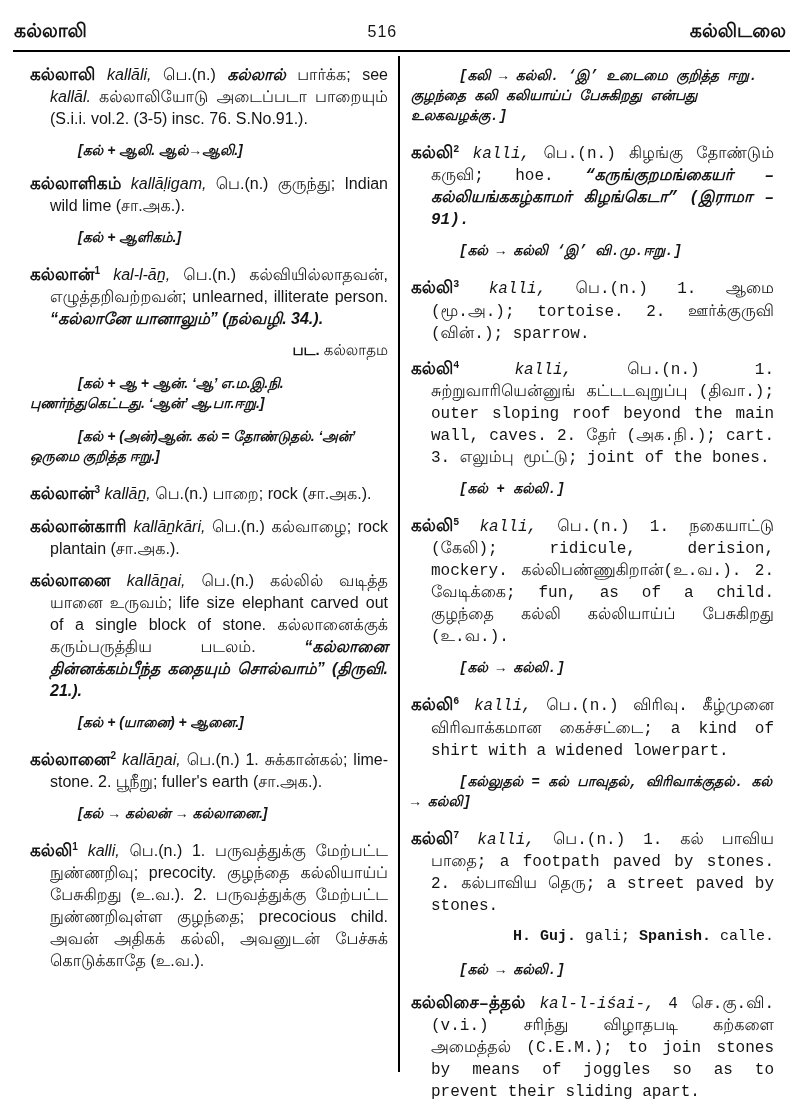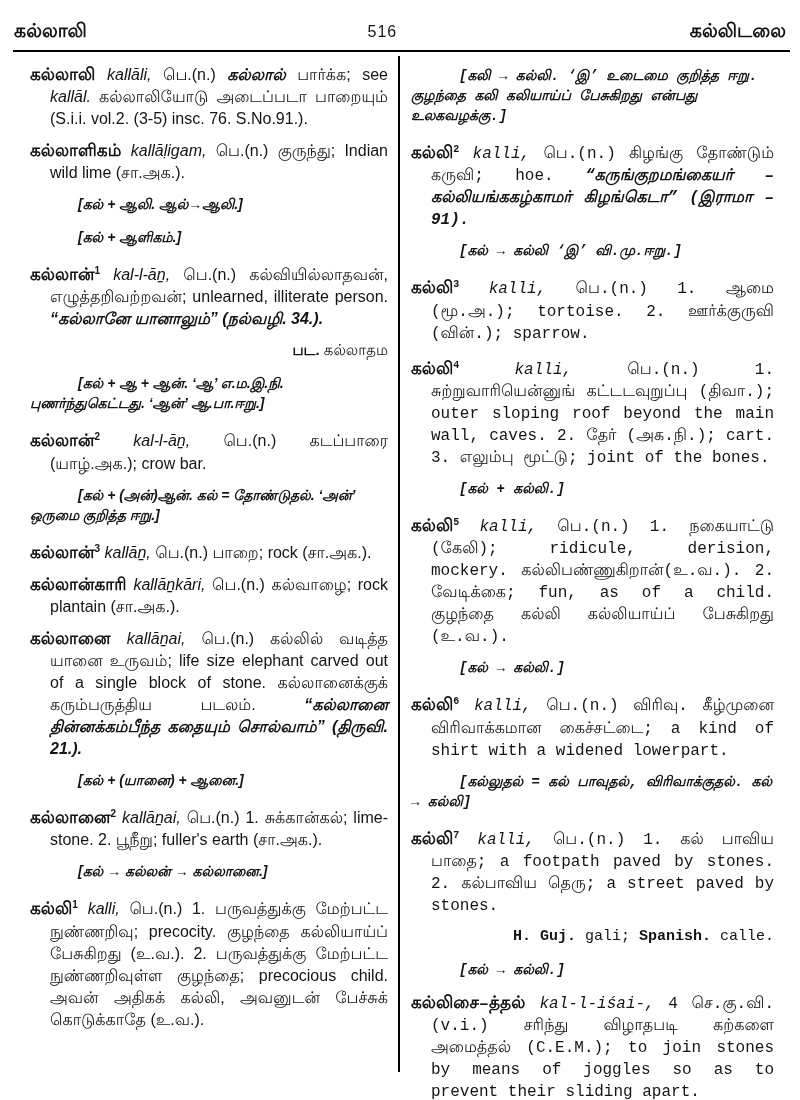--- a/index.html
+++ b/index.html
@@ -57,27 +57,26 @@
   <div class="hdr">
     <span class="word">கல்லாலி</span>
     <span class="pageno">516</span>
     <span class="word">கல்லிடலை</span>
   </div>
   <hr class="rule">
   <div class="cols">
     <div class="divider"></div>
     <div class="col left">
         <p class="par entry"><span class="run-hw">கல்லாலி </span><span class="run-tr">kallāli, </span><span class="run-n">பெ.(n.) </span><span class="run-bi">கல்லால் </span><span class="run-n">பார்க்க; see </span><span class="run-tr">kallāl. </span><span class="run-n">கல்லாலியோடு அடைப்படா பாறையும் (S.i.i. vol.2. (3-5) insc. 76. S.No.91.).</span></p>
+        <p class="par etym"><span class="run-bi">[கல் + ஆலி. ஆல்→ஆலி.]</span></p>
         <p class="par entry"><span class="run-hw">கல்லாளிகம் </span><span class="run-tr">kallāḷigam, </span><span class="run-n">பெ.(n.) குருந்து; Indian wild lime (சா.அக.).</span></p>
-        <p class="par etym"><span class="run-bi">[கல் + ஆலி. ஆல்→ஆலி.]</span></p>
         <p class="par etym"><span class="run-bi">[கல் + ஆளிகம்.]</span></p>
         <p class="par entry"><span class="run-hw">கல்லான்</span><sup class="run-sup">1</sup><span class="run-n"> </span><span class="run-tr">kal-l-āṉ, </span><span class="run-n">பெ.(n.) கல்வியில்லாதவன், எழுத்தறிவற்றவன்; unlearned, illiterate person. </span><span class="run-bi">“கல்லானே யானாலும்” (நல்வழி. 34.).</span></p>
         <p class="par note"><span class="run-b">பட. </span><span class="run-n">கல்லாதம</span></p>
         <p class="par etym"><span class="run-bi">[கல் + ஆ + ஆன். ‘ஆ’ எ.ம.இ.நி. புணர்ந்துகெட்டது. ‘ஆன்’ ஆ.பா.ஈறு.]</span></p>
-        <p class="par entry"><span class="run-hw">கல்லான்</span><sup class="run-sup">2</sup><span class="run-n"> </span><span class="run-tr">kal-l-āṉ, </span><span class="run-n">பெ.(n.) கடப்பாரை (யாழ்.அக.); crow bar.</span></p>
         <p class="par etym"><span class="run-bi">[கல் + (அன்)ஆன். கல் = தோண்டுதல். ‘அன்’ ஒருமை குறித்த ஈறு.]</span></p>
         <p class="par entry"><span class="run-hw">கல்லான்</span><sup class="run-sup">3</sup><span class="run-n"> </span><span class="run-tr">kallāṉ, </span><span class="run-n">பெ.(n.) பாறை; rock (சா.அக.).</span></p>
         <p class="par entry"><span class="run-hw">கல்லான்காரி </span><span class="run-tr">kallāṉkāri, </span><span class="run-n">பெ.(n.) கல்வாழை; rock plantain (சா.அக.).</span></p>
         <p class="par entry"><span class="run-hw">கல்லானை </span><span class="run-tr">kallāṉai, </span><span class="run-n">பெ.(n.) கல்லில் வடித்த யானை உருவம்; life size elephant carved out of a single block of stone. கல்லானைக்குக் கரும்பருத்திய படலம். </span><span class="run-bi">“கல்லானை தின்னக்கம்பீந்த கதையும் சொல்வாம்” (திருவி. 21.).</span></p>
         <p class="par etym"><span class="run-bi">[கல் + (யானை) + ஆனை.]</span></p>
         <p class="par entry"><span class="run-hw">கல்லானை</span><sup class="run-sup">2</sup><span class="run-n"> </span><span class="run-tr">kallāṉai, </span><span class="run-n">பெ.(n.) 1. சுக்கான்கல்; lime-stone. 2. பூநீறு; fuller's earth (சா.அக.).</span></p>
         <p class="par etym"><span class="run-bi">[கல் → கல்லன் → கல்லானை.]</span></p>
         <p class="par entry"><span class="run-hw">கல்லி</span><sup class="run-sup">1</sup><span class="run-n"> </span><span class="run-tr">kalli, </span><span class="run-n">பெ.(n.) 1. பருவத்துக்கு மேற்பட்ட நுண்ணறிவு; precocity. குழந்தை கல்லியாய்ப் பேசுகிறது (உ.வ.). 2. பருவத்துக்கு மேற்பட்ட நுண்ணறிவுள்ள குழந்தை; precocious child. அவன் அதிகக் கல்லி, அவனுடன் பேச்சுக் கொடுக்காதே (உ.வ.).</span></p>
       </div>
     <div class="col right">

